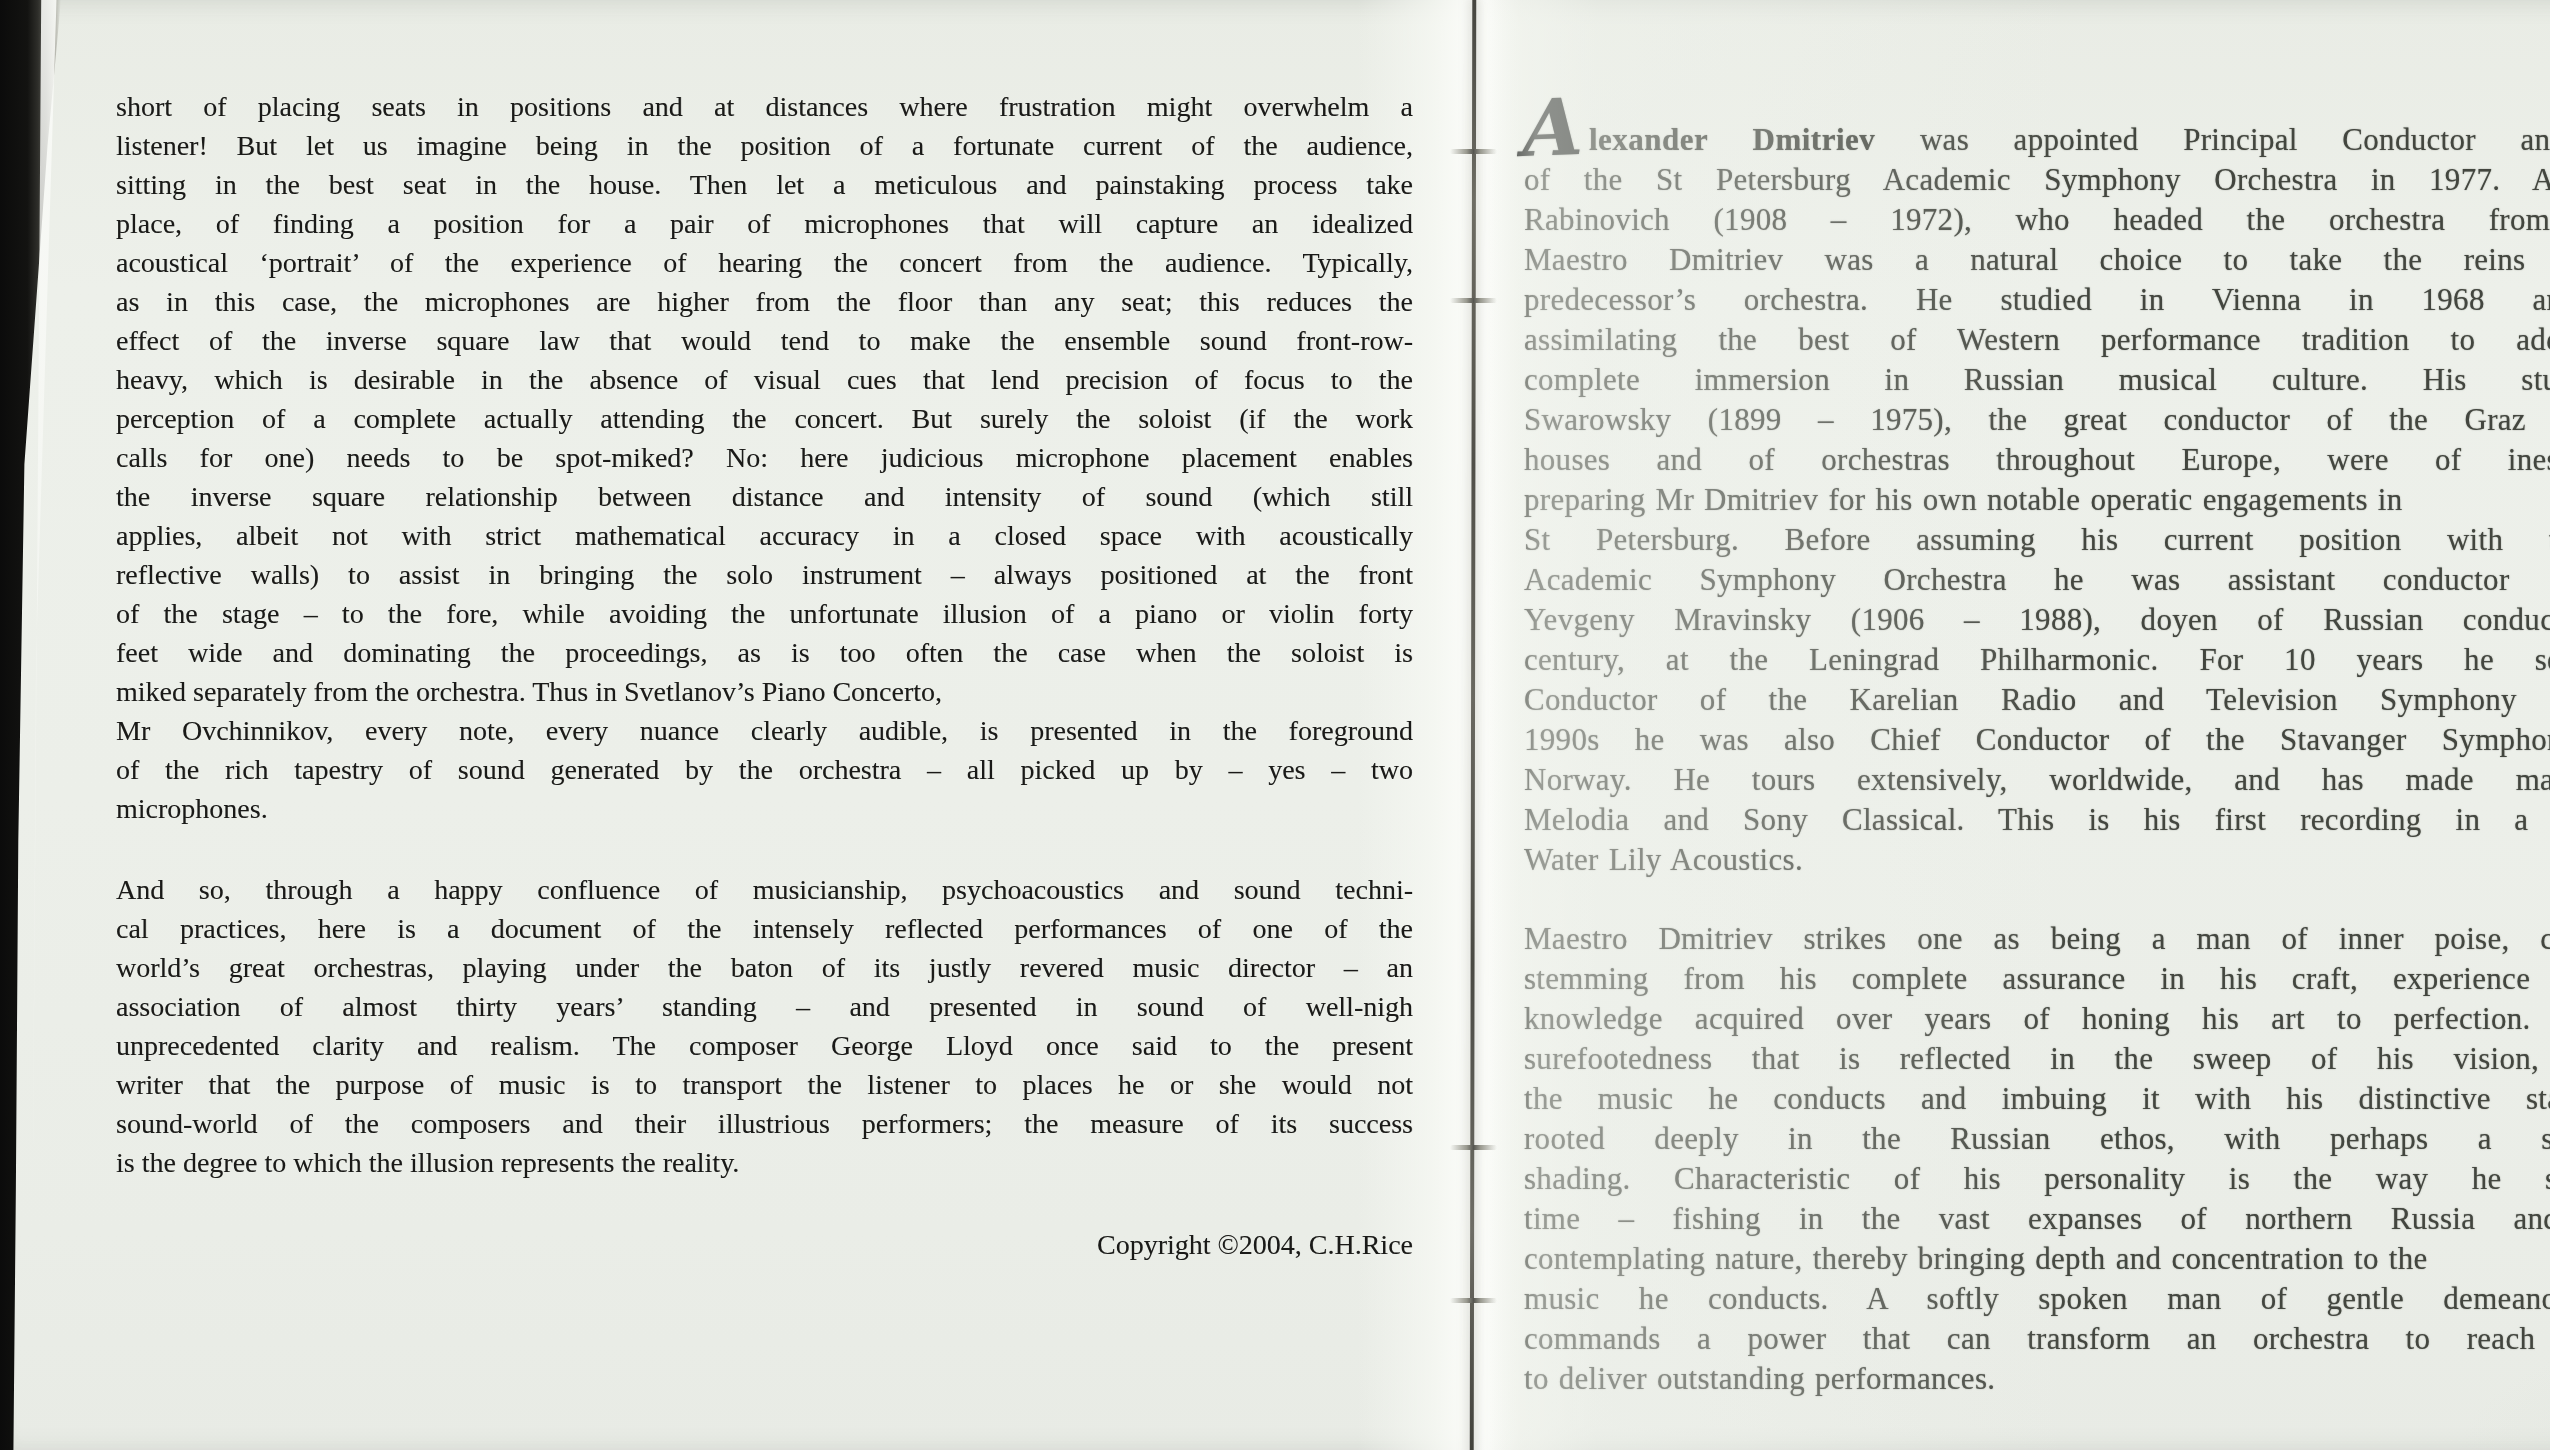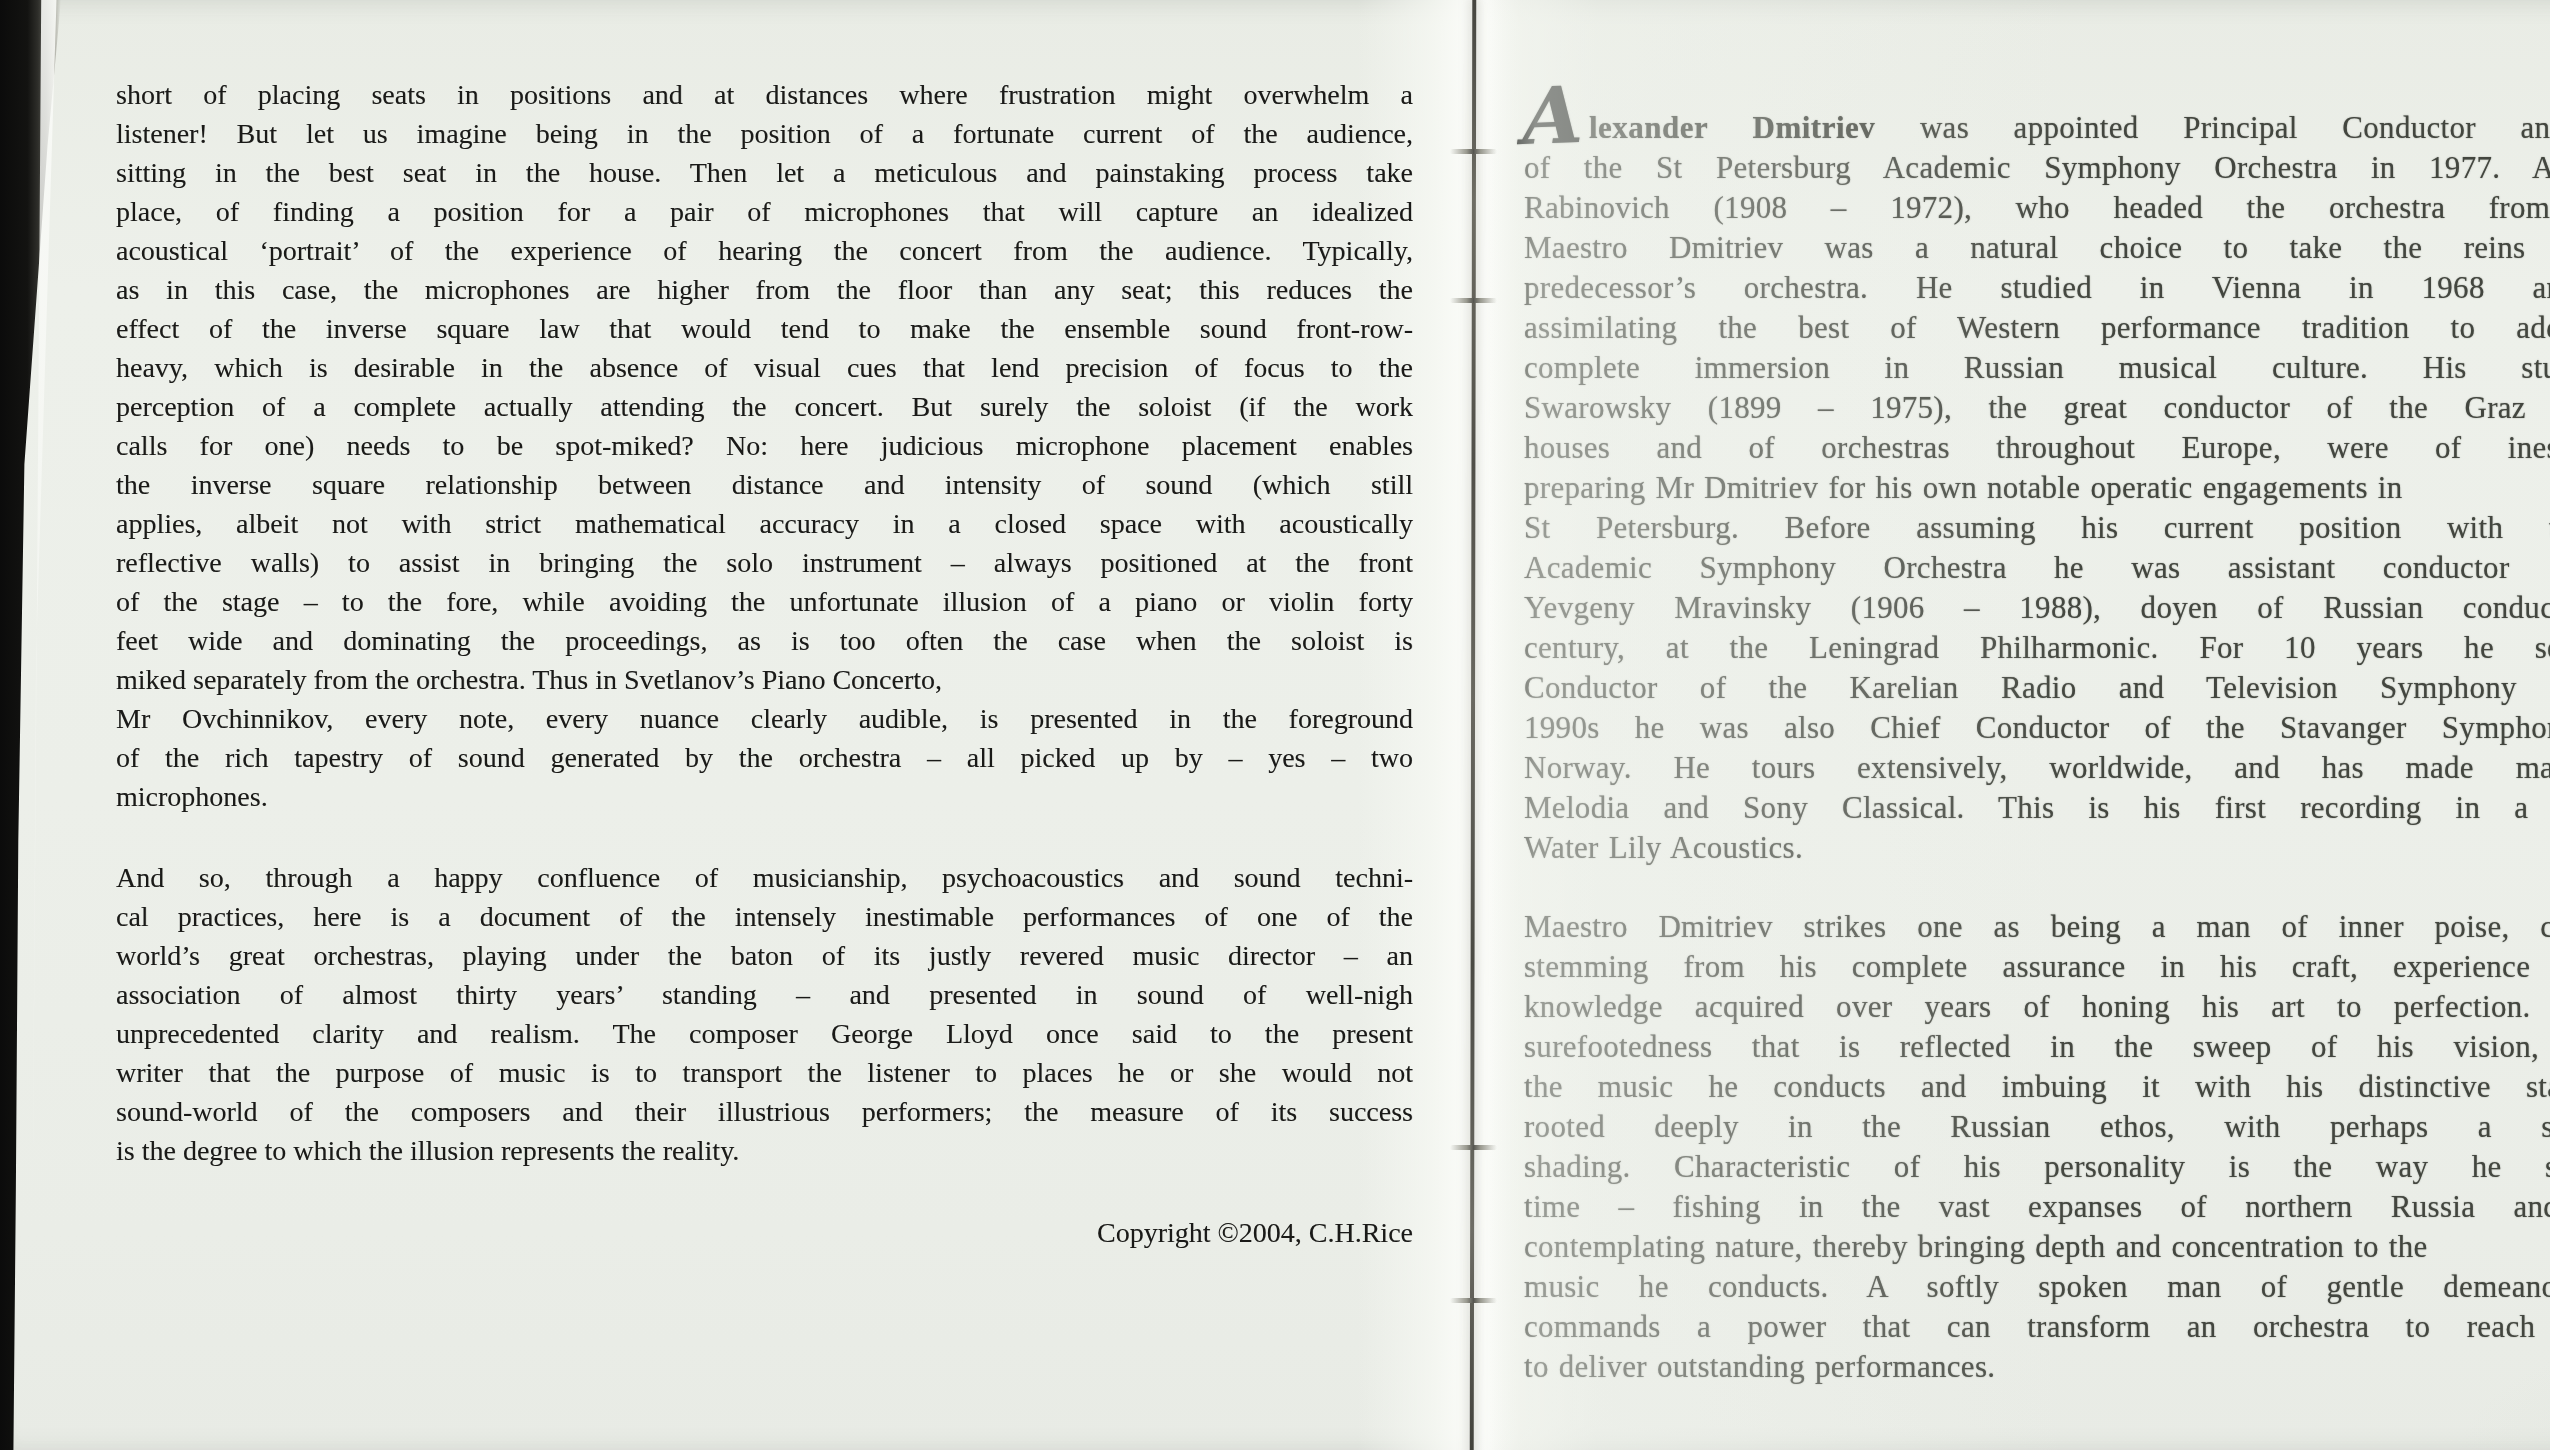--- a/index.html
+++ b/index.html
@@ -35,21 +35,21 @@
     border-radius: 2px;
     transform: rotate(0.10deg);
     box-shadow: 0 0 11.2px rgba(120,120,108,0.55);
   }
   .staple-mark {
     position: absolute; left: 1450px; width: 47px; height: 4.6px;
     background: linear-gradient(to right, rgba(150,150,140,0) 0%, #9a9a90 35%, #565650 50%, #9a9a90 65%, rgba(150,150,140,0) 100%);
     border-radius: 2.6px;
   }
   
-  .textblock { position: absolute; z-index: 1; }
+  .textblock { position: absolute; z-index: 1; margin-top: 12px; }
   .left-ink  { color: #1a1a18; text-shadow: 0.3px 0.3px 0 rgba(25,25,22,0.30); }
   .right-ink { color: #43463f; text-shadow: 0 0 1.3px rgba(92,96,88,0.75); letter-spacing: 0.3px; word-spacing: 2px; }
   .left-ink  { font-size: 28px; line-height: 39px; }
   .right-ink { font-size: 31px; line-height: 40px; }
   .line { text-align: justify; text-align-last: justify; }
   .line.ragged, .line:last-child { text-align-last: left; }
   .first-line { text-align: justify; text-align-last: justify; white-space: nowrap; }
   .copyright { text-align: right; }
   .dropcap {
     display: inline-block;
@@ -110,21 +110,21 @@
         <div class="line">of the stage – to the fore, while avoiding the unfortunate illusion of a piano or violin forty</div>
         <div class="line">feet wide and dominating the proceedings, as is too often the case when the soloist is</div>
         <div class="line ragged">miked separately from the orchestra. Thus in Svetlanov’s Piano Concerto,</div>
         <div class="line">Mr Ovchinnikov, every note, every nuance clearly audible, is presented in the foreground</div>
         <div class="line">of the rich tapestry of sound generated by the orchestra – all picked up by – yes – two</div>
         <div class="line">microphones.</div>
       </div>
 
     <div class="textblock left-ink" style="left:116px; top:858px; width:1297px;">
         <div class="line">And so, through a happy confluence of musicianship, psychoacoustics and sound techni-</div>
-        <div class="line">cal practices, here is a document of the intensely inestimable performances of one of the</div>
+        <div class="line">cal practices, here is a document of the intensely reflected performances of one of the</div>
         <div class="line">world’s great orchestras, playing under the baton of its justly revered music director – an</div>
         <div class="line">association of almost thirty years’ standing – and presented in sound of well-nigh</div>
         <div class="line">unprecedented clarity and realism. The composer George Lloyd once said to the present</div>
         <div class="line">writer that the purpose of music is to transport the listener to places he or she would not</div>
         <div class="line">sound-world of the composers and their illustrious performers; the measure of its success</div>
         <div class="line">is the degree to which the illusion represents the reality.</div>
       </div>
 
     <div class="textblock left-ink copyright" style="left:116px; top:1213px; width:1297px;">Copyright ©2004, C.H.Rice</div>
   </div>

